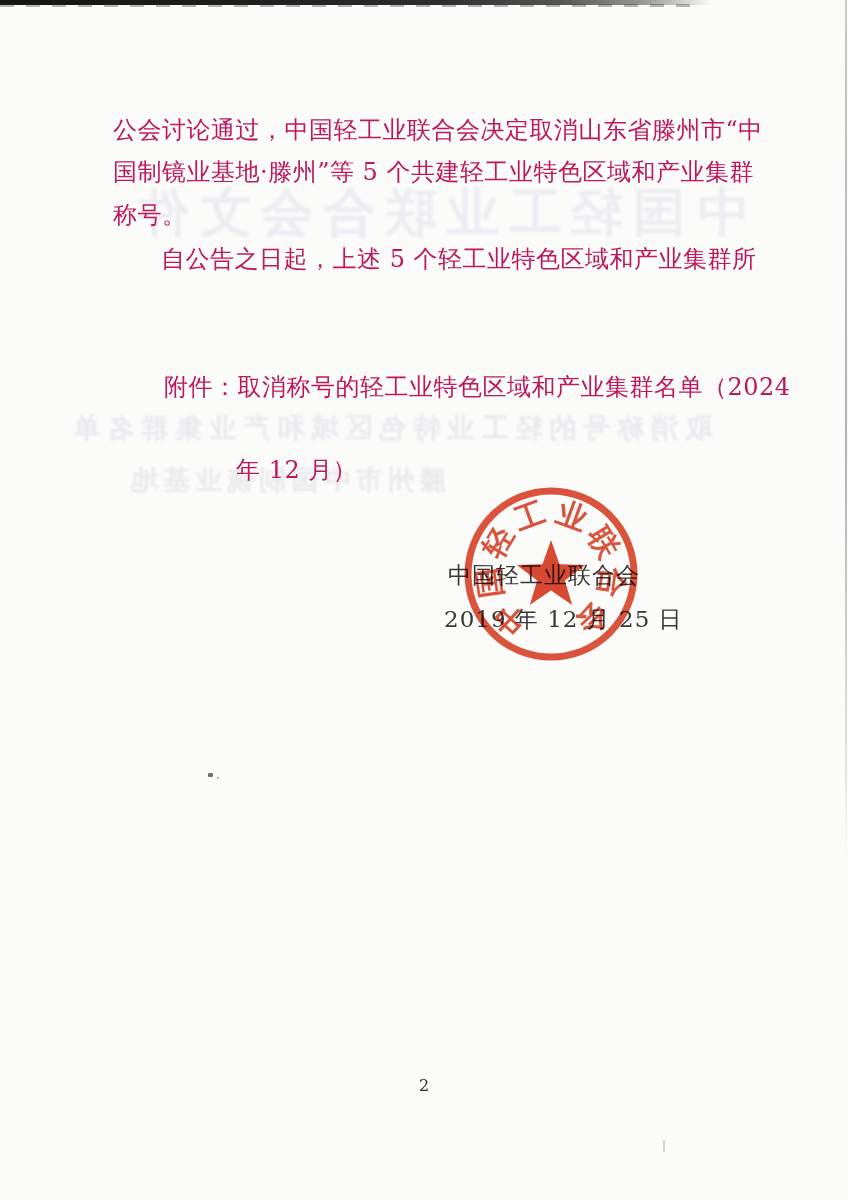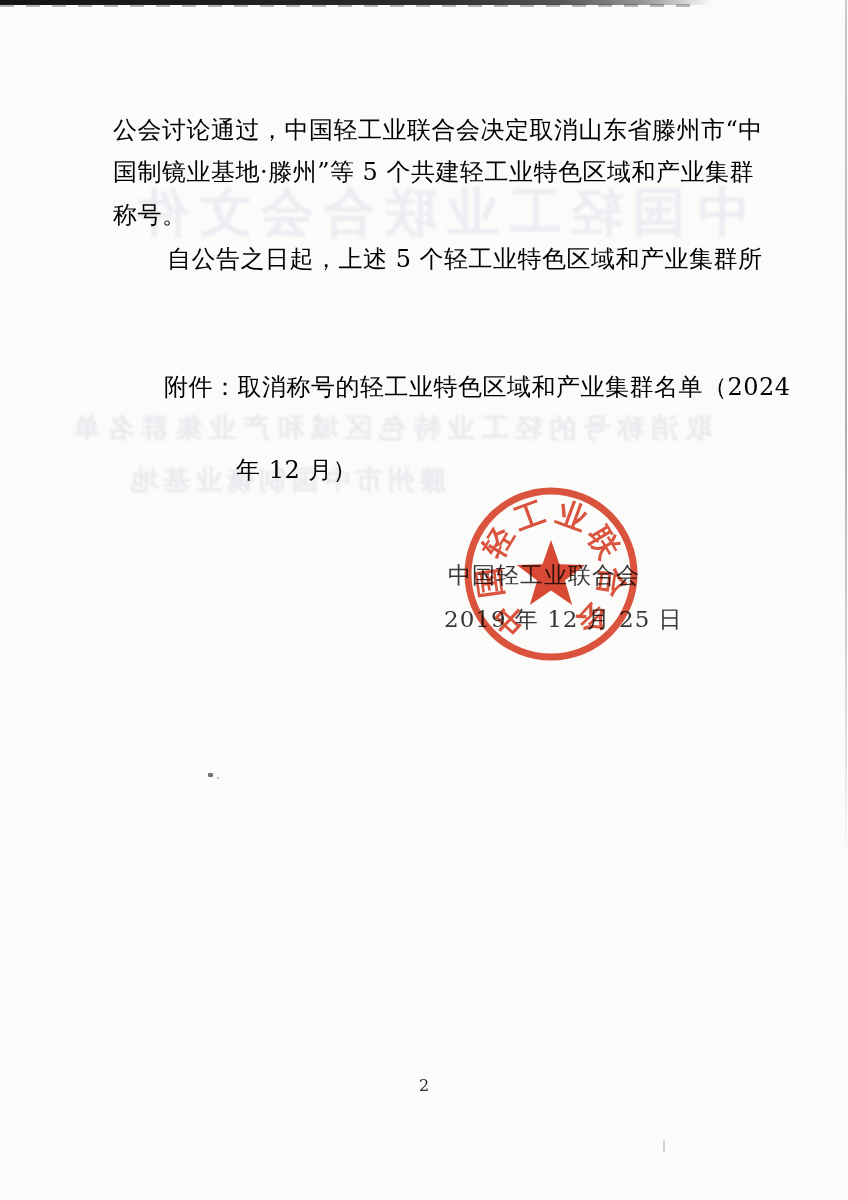--- a/index.html
+++ b/index.html
@@ -36,26 +36,26 @@
     transform:scaleX(-1); transform-origin:center;
     filter:blur(1.2px); pointer-events:none;
   }
   .ghost-1 { left:108px; top:178px; width:656px; text-align:center; font-size:52px; letter-spacing:10px; color:#edecf2; }
   .ghost-2 { left:112px; top:410px; width:600px; text-align:center; font-size:27px; letter-spacing:7px; color:#e9e9ee; }
   .ghost-3 { left:126px; top:462px; width:320px; text-align:center; font-size:27px; letter-spacing:5px; color:#e9e9ee; }
 
   
   .doc-line {
     position:absolute; white-space:nowrap;
-    font-size:24px; letter-spacing:.5px; color:#000000;text-align:center;
+    font-size:24px; letter-spacing:.5px; color:#be185d;text-align:center;
   }
   .l1 { left:113px; top:114px; }
   .l2 { left:113px; top:156px; }
   .l3 { left:113px; top:199px; }
-  .l4 { left:161px; top:243px;margin-left:6px; }
+  .l4 { left:161px; top:243px; }
   .l5 { left:113px; top:286px; }
   .l6 { left:164px; top:371px; }
   .l7 { left:236px; top:414px;margin-top:40px; }
 
   
   .sig-org  { position:absolute; left:448px; top:560px; font-size:23px; letter-spacing:1px; color:#383838; white-space:nowrap; }
   .sig-date { position:absolute; left:444px; top:604px; font-size:23px; letter-spacing:1px; color:#383838; white-space:nowrap; }
 
   
   .seal {

